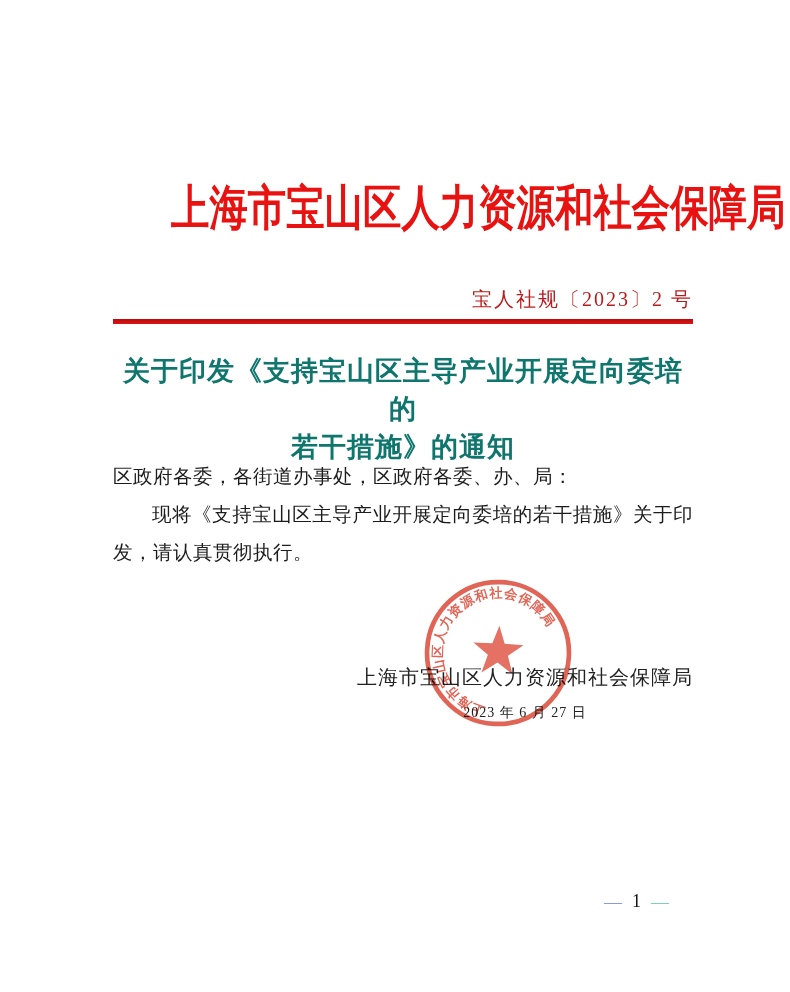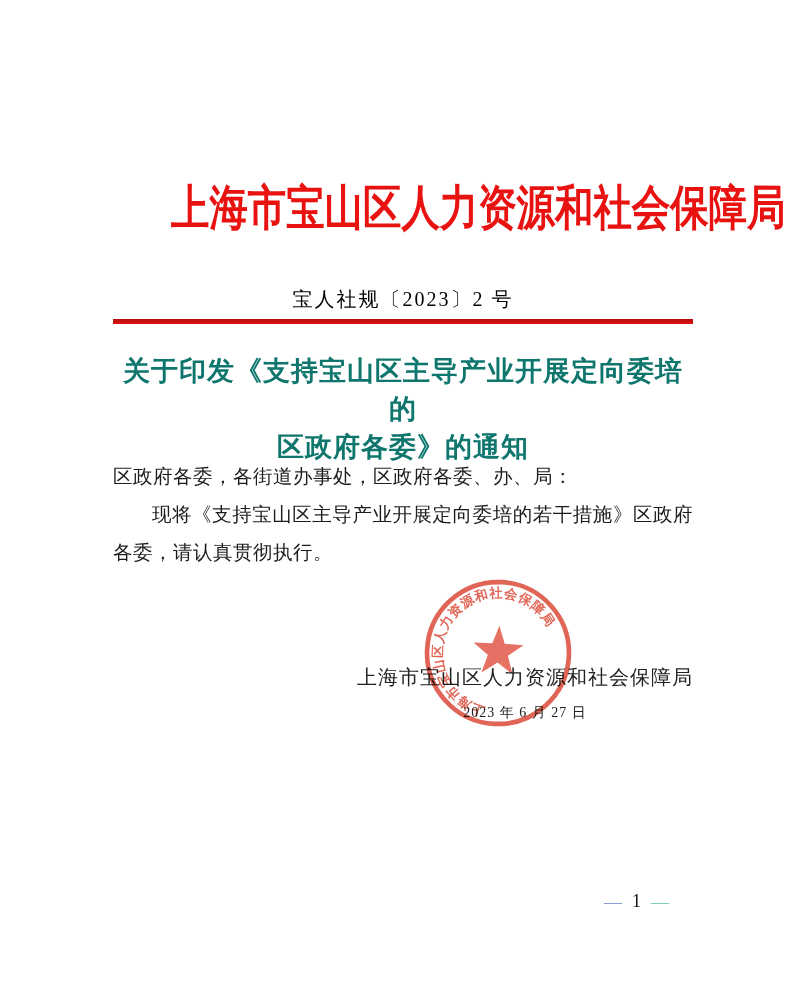--- a/index.html
+++ b/index.html
@@ -30,24 +30,24 @@
     font-weight: bold;
     color: #e81210;
     white-space: nowrap;
     transform: scaleX(0.80);
     transform-origin: 50% 50%;
     letter-spacing: 0px;
     font-family: "Liberation Serif", "DejaVu Serif", serif;
   }
   .doc-number {
     top: 286px;
-    text-align: center;
+    text-align: right;
     font-size: 20px;
     letter-spacing: 2px;
-    color: #000000;
+    color: #b91c1c;
   }
   .red-rule {
     top: 319px;
     height: 5px;
     background: linear-gradient(#b40d0d, #e01414);
     border: none;
   }
   .doc-title {
     top: 352px;
     margin: 0;
@@ -132,26 +132,26 @@
 <div class="page">
 
   <h1 class="agency-title content-col">上海市宝山区人力资源和社会保障局</h1>
 
   <div class="doc-number content-col">宝人社规〔2023〕2 号</div>
 
   <div class="red-rule content-col"></div>
 
   <h2 class="doc-title content-col">
     <span>关于印发《支持宝山区主导产业开展定向委培的</span><br>
-    <span>区政府各委》的通知</span>
+    <span>若干措施》的通知</span>
   </h2>
 
   <div class="body-text content-col">
     <p>区政府各委，各街道办事处，区政府各委、办、局：</p>
-    <p class="indent">现将《支持宝山区主导产业开展定向委培的若干措施》区政府各委，请认真贯彻执行。</p>
+    <p class="indent">现将《支持宝山区主导产业开展定向委培的若干措施》关于印发，请认真贯彻执行。</p>
   </div>
 
   <div class="sig-block">
     <div class="sig-agency">上海市宝山区人力资源和社会保障局</div>
     <div class="sig-date">2023 年 6 月 27 日</div>
   </div>
 
   <div class="seal">
     <svg width="152" height="152" viewBox="0 0 150 150" aria-hidden="true">
       <defs>

